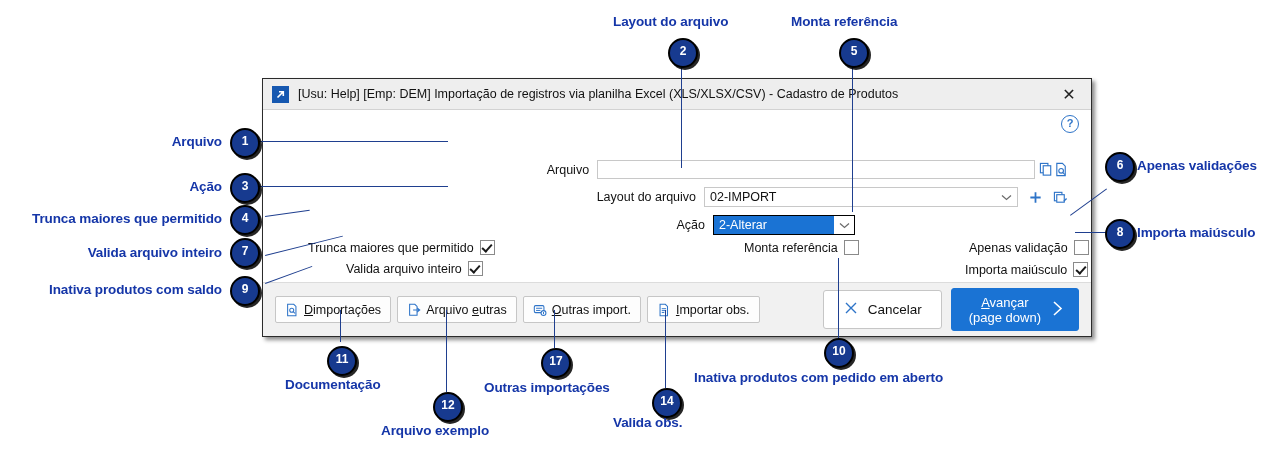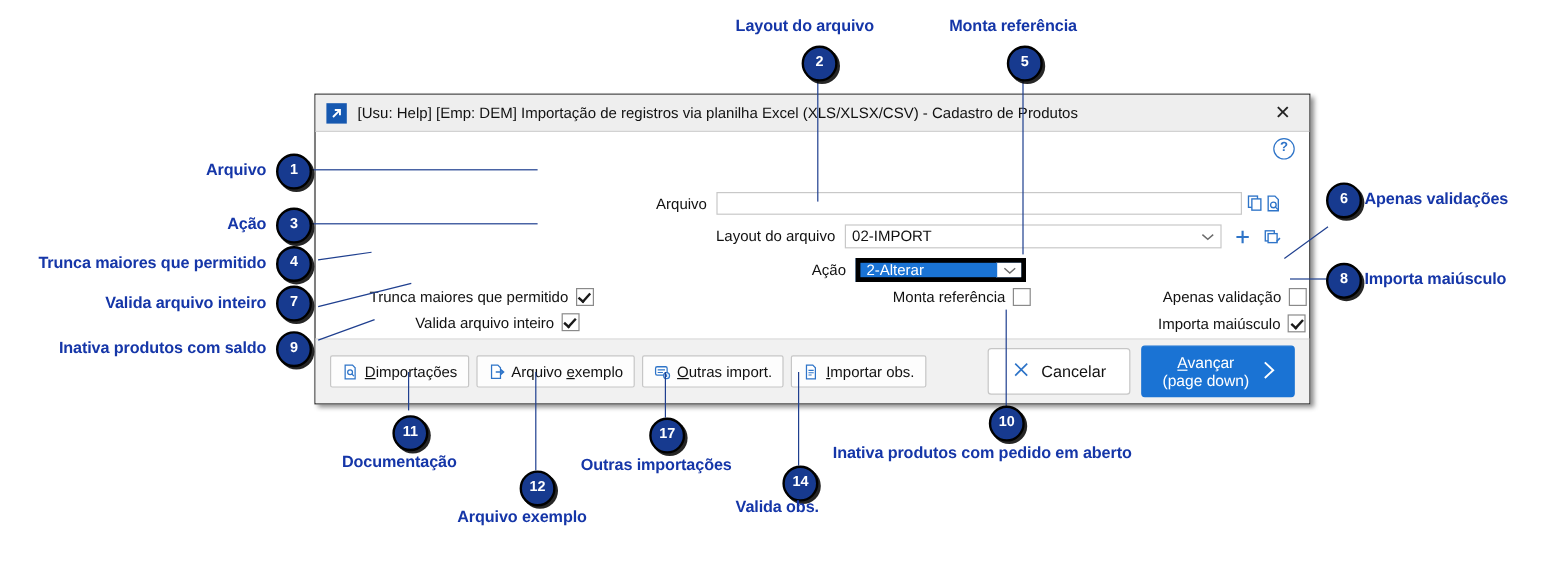--- a/index.html
+++ b/index.html
@@ -65,21 +65,21 @@
   .sel{
     height:20px;border:1px solid #c8c8c8;background:#ffffff;
     font-size:12.5px;color:#111;box-sizing:border-box;position:relative;
     display:flex;align-items:center;padding-left:5px;
   }
   .sel .chev{
     position:absolute;right:0;top:0;bottom:0;width:20px;
     display:flex;align-items:center;justify-content:center;
   }
   .sel.focused{
-    background:#1a73d4;border:4px solid #000000;color:#ffffff;
+    background:#1a73d4;border:1px solid #000000;color:#ffffff;
   }
   .sel.focused .chev{background:#ffffff;border-left:1px solid #1a73d4;}
   .icon-btn{width:17px;height:17px;display:inline-flex;align-items:center;justify-content:center;color:#2e74c8;}
   
   .cbrow{position:absolute;display:flex;align-items:center;gap:6px;font-size:12.5px;color:#111;}
   .cb{
     width:13px;height:13px;border:1px solid #8a8a8a;background:#ffffff;
     display:inline-block;position:relative;flex:0 0 auto;
   }
   .cb.checked::after{
@@ -233,21 +233,21 @@
         <span><u>D</u><span>importações</span></span>
       </span>
 
       <span class="btn">
         <span class="gi">
           <svg width="14" height="14" viewBox="0 0 16 16">
               <path d="M3 1.5h6l2.5 2.5V14H3z" fill="#fff" stroke="#2e74c8" stroke-width="1.2"></path>
               <path d="M7 8h7M11.5 5.5 14.5 8 11.5 10.5" stroke="#2e74c8" stroke-width="1.3" fill="none"></path>
             </svg>
         </span>
-        <span><span>Arquivo </span><u>e</u><span>xemplo</span></span>
+        <span><span>Arquivo </span><u>e</u><span>utras</span></span>
       </span>
 
       <span class="btn">
         <span class="gi">
           <svg width="14" height="14" viewBox="0 0 16 16">
               <rect x="1.5" y="3" width="11" height="8" rx="1.5" fill="#fff" stroke="#2e74c8" stroke-width="1.2"></rect>
               <path d="M3.5 6h7M3.5 8.5h5" stroke="#2e74c8" stroke-width="1.1"></path>
               <circle cx="12" cy="11.5" r="2.8" fill="#fff" stroke="#2e74c8" stroke-width="1.2"></circle>
               <path d="M12 10.2v2.6" stroke="#2e74c8" stroke-width="1.1"></path>
             </svg>

